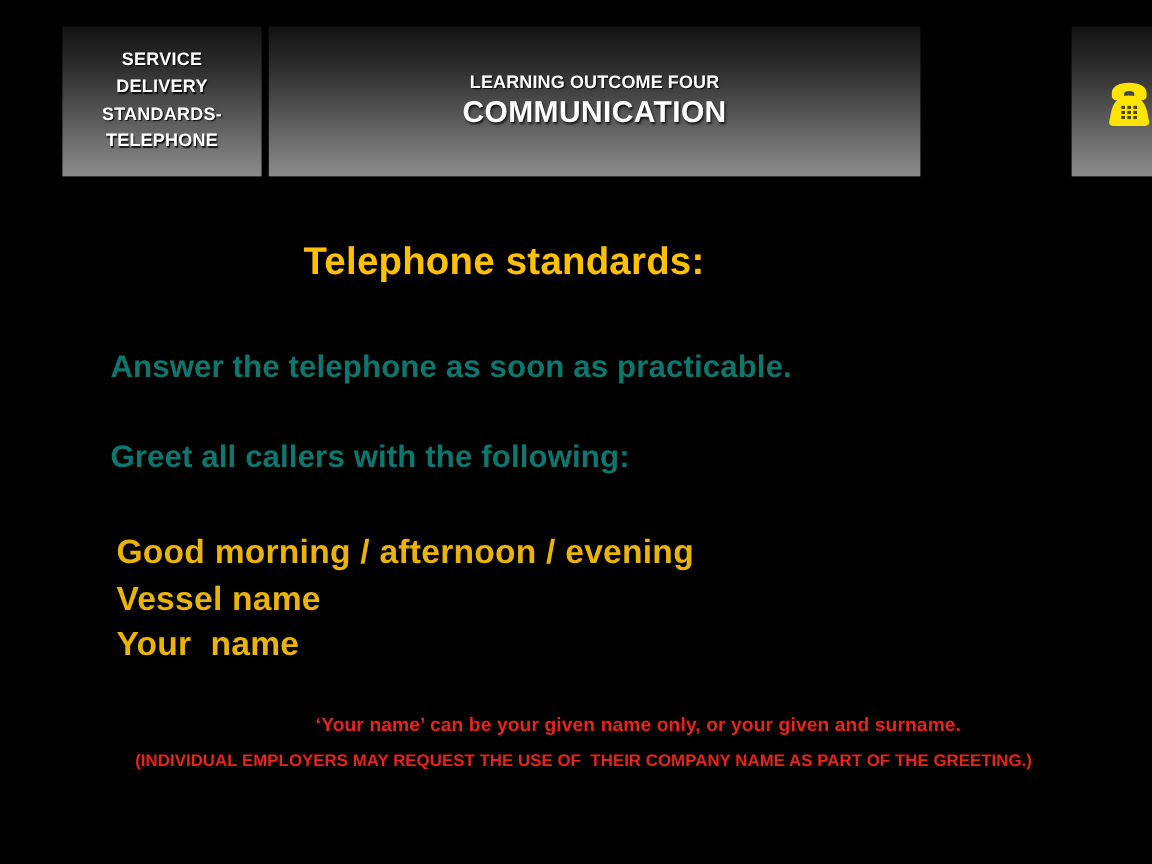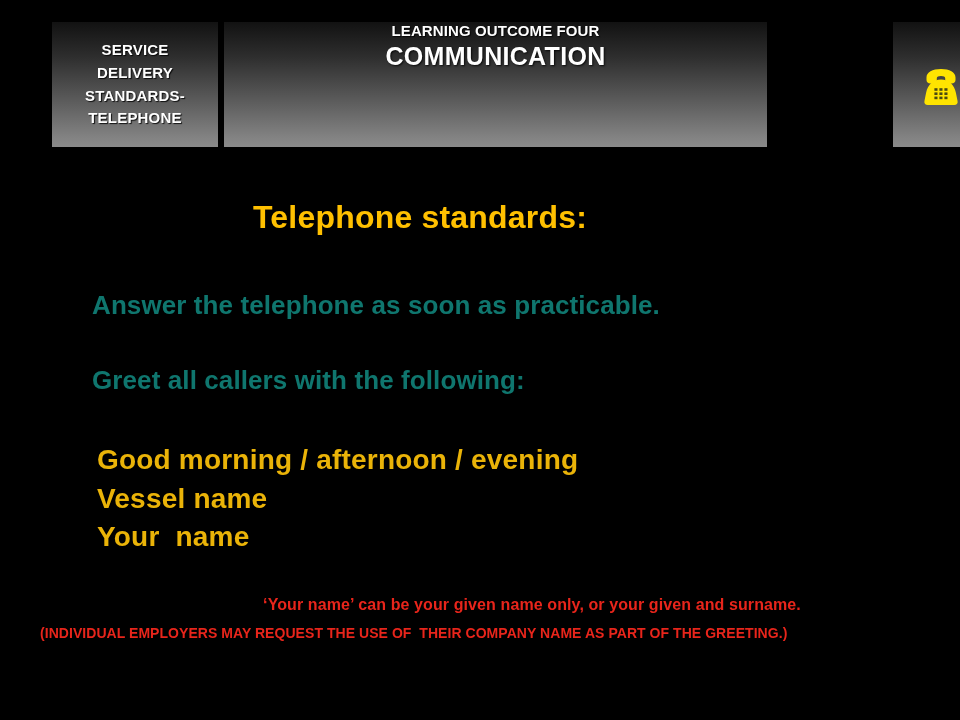--- a/index.html
+++ b/index.html
@@ -36,20 +36,21 @@
     display: flex;
     align-items: center;
     justify-content: center;
   }
   #hdr-center {
     left: 184px;
     width: 543px;
     display: flex;
     flex-direction: column;
     align-items: center;
+    justify-content: center;
   }
   #hdr-right {
     left: 853px;
     width: 95px;
     display: flex;
     align-items: center;
     justify-content: center;
   }
 
   .hdr-left-text {
@@ -127,21 +128,21 @@
     color: #e8251b;
     font-size: 16px;
     font-weight: bold;
     letter-spacing: 0.1px;
   }
   #red-2 {
     position: absolute;
     top: 625px;
     left: 0;
     width: 820px;
-    text-align: left;
+    text-align: right;
     color: #e8251b;
     font-size: 14px;
     font-weight: bold;
     letter-spacing: 0.05px;
     white-space: pre;
   }
 </style>
 </head>
 <body>
 

